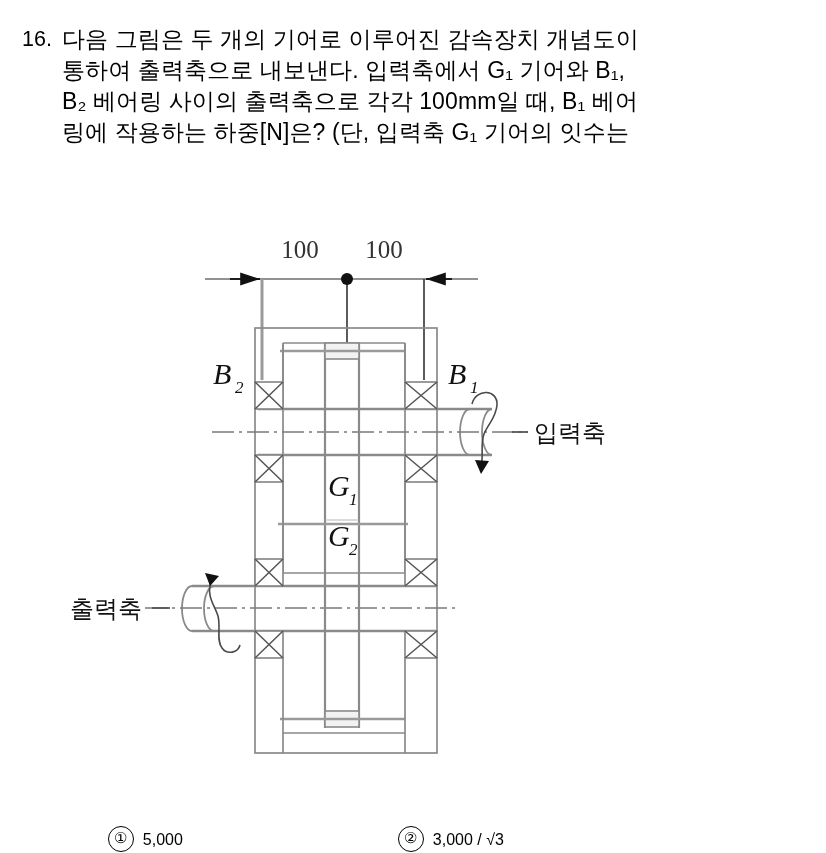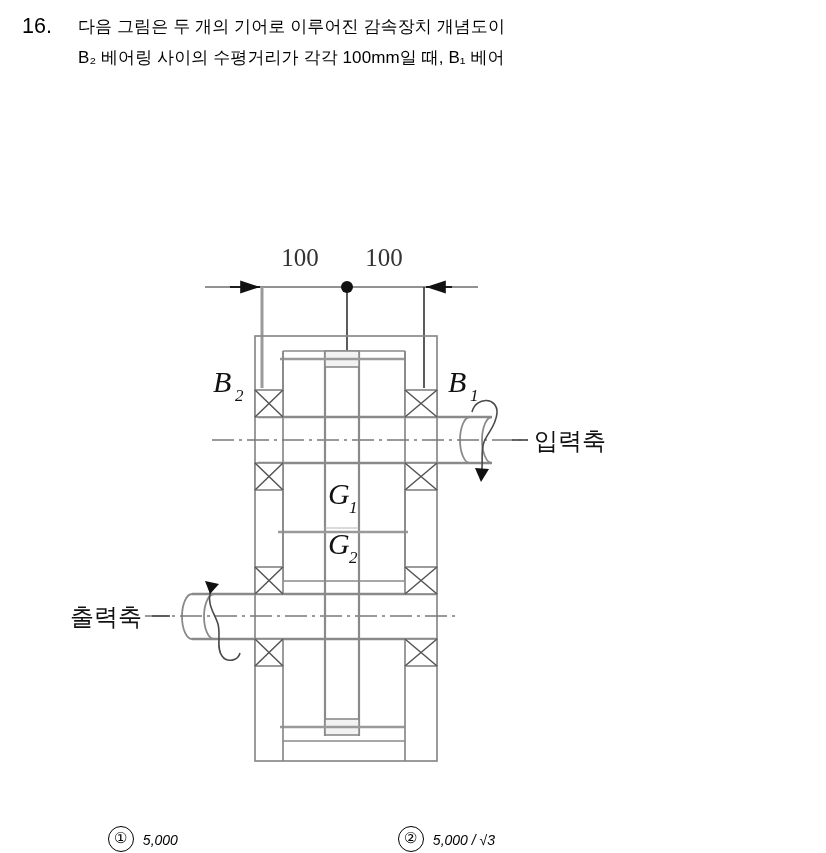--- a/index.html
+++ b/index.html
@@ -15,51 +15,51 @@
     color: #000000;
     overflow: hidden;
   }
 
   
   #question-block {
     position: absolute;
     left: 0;
     top: 0;
     width: 826px;
-    padding-top: 11px;
+    padding-top: 24px;
   }
   .q-line {
     position: relative;
     height: 31px;
     line-height: 31px;
     font-size: 21.5px;
     white-space: pre;
     letter-spacing: 0.1px;
   }
   .q-number {
     position: absolute;
     left: 22px;
     top: 0;
     font-size: 21.5px;
     line-height: 31px;
   }
   .q-text {
     position: absolute;
-    left: 78px;
+    left: 62px;
     top: 0;
-    font-size: 17px;
+    font-size: 23px;
     line-height: 31px;
     white-space: pre;
   }
 
   
   #figure {
     position: absolute;
     left: 0;
-    top: 236px;
+    top: 228px;
     width: 826px;
     height: 540px;
   }
   #figure svg { display: block; }
 
   
   #choices {
     position: absolute;
     left: 0;
     top: 774px;
@@ -85,32 +85,38 @@
     height: 24px;
     line-height: 22px;
     border: 1.6px solid #000;
     border-radius: 50%;
     text-align: center;
     font-size: 15px;
     vertical-align: 2px;
     margin-right: 9px;
     font-family: "Liberation Sans", sans-serif;
   }
-  .choice-text { font-size: 14px; font-style: italic; }
+  .choice-text { font-size: 16px; }
 </style>
 </head>
 <body>
 
 <div id="question-block">
   <div class="q-line">
     <span class="q-number">16.</span>
     <span class="q-text">다음 그림은 두 개의 기어로 이루어진 감속장치 개념도이</span>
   </div>
   <div class="q-line">
-    <span class="q-text">B₂ 베어링 사이의 수평거리가 각각 100mm일 때, B₁ 베어</span>
+    <span class="q-text">통하여 출력축으로 내보낸다. 입력축에서 G₁ 기어와 B₁,</span>
+  </div>
+  <div class="q-line">
+    <span class="q-text">B₂ 베어링 사이의 출력축으로 각각 100mm일 때, B₁ 베어</span>
+  </div>
+  <div class="q-line">
+    <span class="q-text">링에 작용하는 하중[N]은? (단, 입력축 G₁ 기어의 잇수는</span>
   </div>
 </div>
 
 <div id="figure">
 <svg width="826" height="540" viewBox="0 0 826 540" xmlns="http://www.w3.org/2000/svg">
 
   <defs>
     <marker id="arrL" markerWidth="12" markerHeight="10" refX="11" refY="5" orient="auto">
       <path d="M11,5 L0,1.4 L0,8.6 Z" fill="#111"></path>
     </marker>
@@ -271,21 +277,21 @@
   <line x1="152" y1="380" x2="170" y2="380" stroke="#555" stroke-width="1.8"></line>
 </svg>
 </div>
 
 <div id="choices">
   <div class="choice-row">
     <div class="choice col1">
       <span class="choice-marker">①</span><span class="choice-text">5,000</span>
     </div>
     <div class="choice col2">
-      <span class="choice-marker">②</span><span class="choice-text">5,000 / √3</span>
+      <span class="choice-marker">②</span><span class="choice-text">3,000 / √3</span>
     </div>
   </div>
   <div class="choice-row">
     <div class="choice col1">
       
     </div>
     <div class="choice col2">
       
     </div>
   </div>

